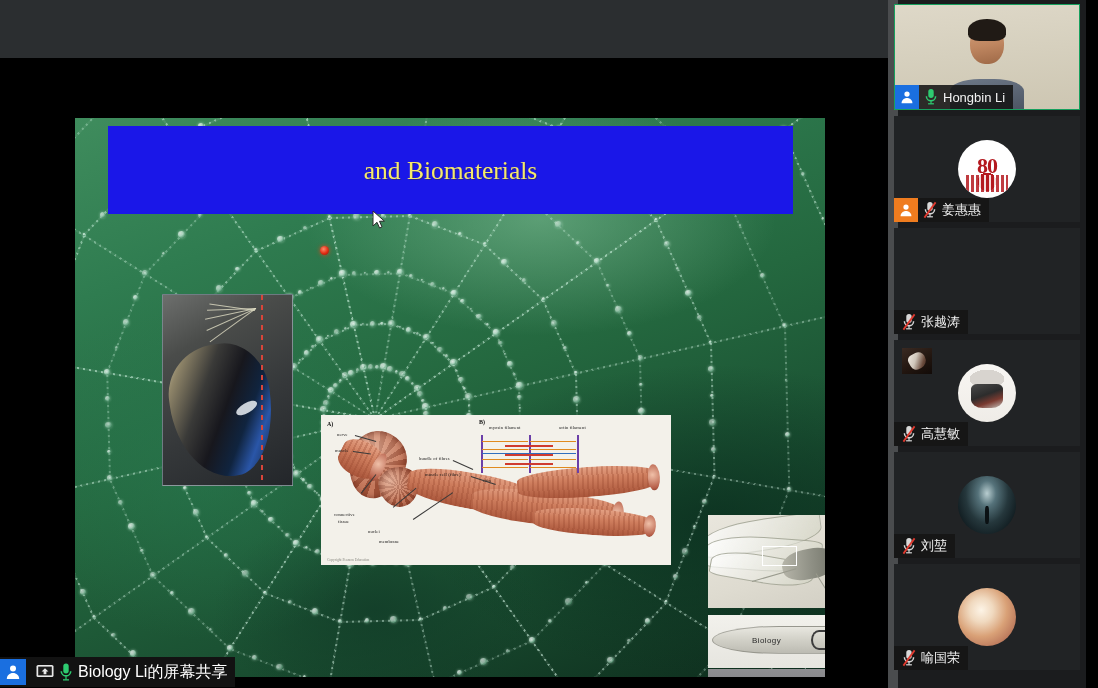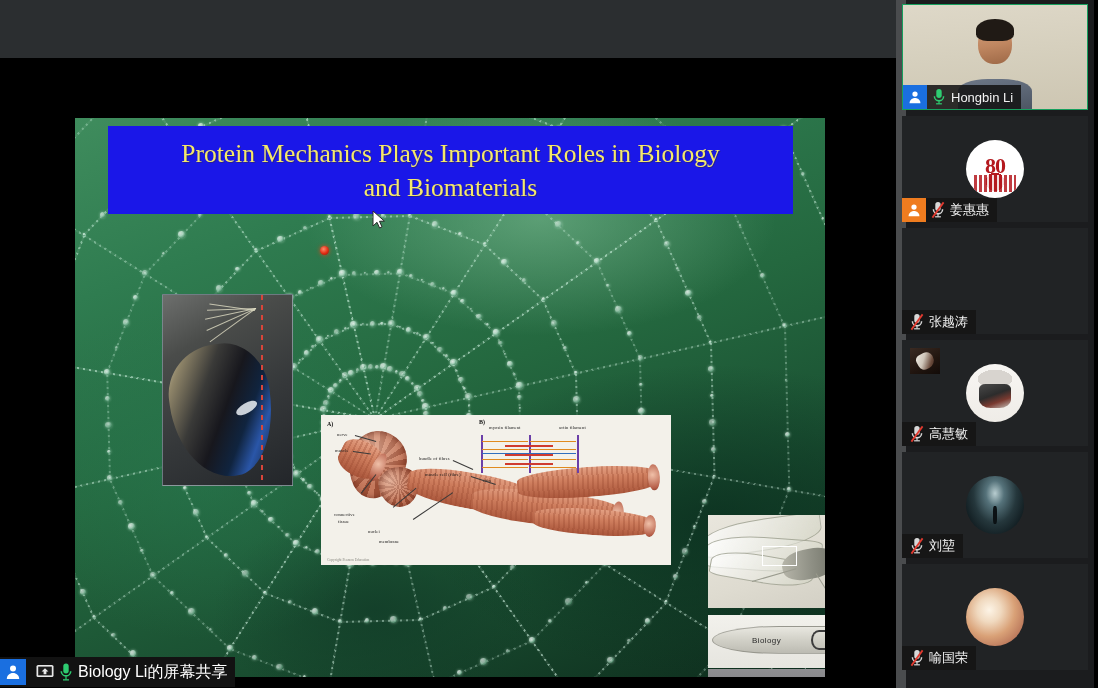--- a/index.html
+++ b/index.html
@@ -210,21 +210,21 @@
     width: 26px; height: 26px; background: #1a6fe0;
     display: flex; align-items: center; justify-content: center;
   }
   .share-person svg { width: 16px; height: 16px; }
   .share-screen { width: 20px; height: 20px; margin-left: 5px; }
   .share-mic { width: 14px; height: 20px; }
   .share-text { color: #fff; font-size: 16px; white-space: nowrap; margin-left: 1px; }
 
   
   .filmstrip {
-    position: absolute; right: 4px; top: 0; width: 198px; height: 688px;
+    position: absolute; right: 12px; top: 0; width: 198px; height: 688px;
     background: #1b1c1e;
   }
   .strip-gutter {
     position: absolute; left: 0; top: 0; width: 10px; height: 688px;
     background: #4a4c4e;
   }
   .tile {
     position: absolute; left: 6px; width: 186px; height: 106px;
     background: #212325; overflow: hidden;
   }
@@ -881,21 +881,20 @@
           <div class="drop" style="left: 712.296px; top: 369.407px; width: 3.3px; height: 3.3px; opacity: 0.65;"></div>
           <div class="thread" style="left: 792.792px; top: 384.591px; width: 195.09px; transform: rotate(110.99deg); opacity: 0.65;"></div>
           <div class="drop" style="left: 737.63px; top: 518.449px; width: 5.5px; height: 5.5px; opacity: 0.65;"></div>
           <div class="thread" style="left: 708.272px; top: 11.3582px; width: 195.09px; transform: rotate(65.9903deg); opacity: 0.65;"></div>
           <div class="drop" style="left: 704.972px; top: 8.05816px; width: 6.6px; height: 6.6px; opacity: 0.89;"></div>
           <div class="drop" style="left: 725.917px; top: 53.7108px; width: 4.4px; height: 4.4px; opacity: 0.65;"></div>
           <div class="drop" style="left: 746.862px; top: 99.3634px; width: 2.2px; height: 2.2px; opacity: 0.77;"></div>
         </div>
 
       <div class="title-banner">
-        <div class="title-line">Protein Mechanics Plays Important Roles in Biology</div>
         <div class="title-line">and Biomaterials</div>
       </div>
       <div class="laser-dot"></div>
       <svg class="cursor" viewBox="0 0 14 20">
         <path d="M1 1 L1 16 L5 12.3 L7.6 18 L10 16.9 L7.5 11.3 L12.4 11.1 Z" fill="#ffffff" stroke="#2a2a2a" stroke-width="1"></path>
       </svg>
 
       <div class="mussel">
         <div class="shell"></div>
         <div class="hl"></div>

